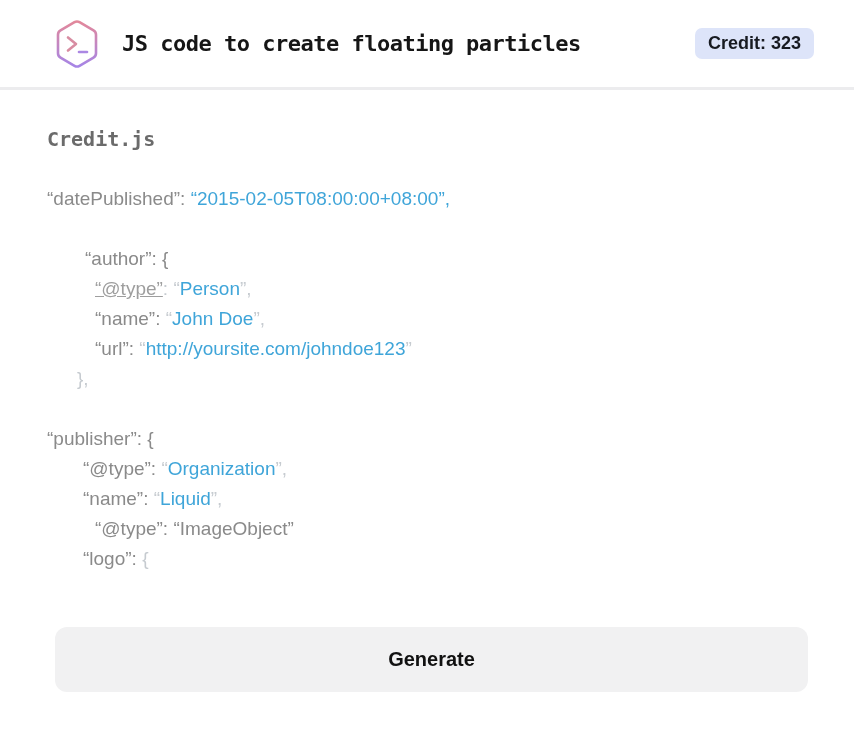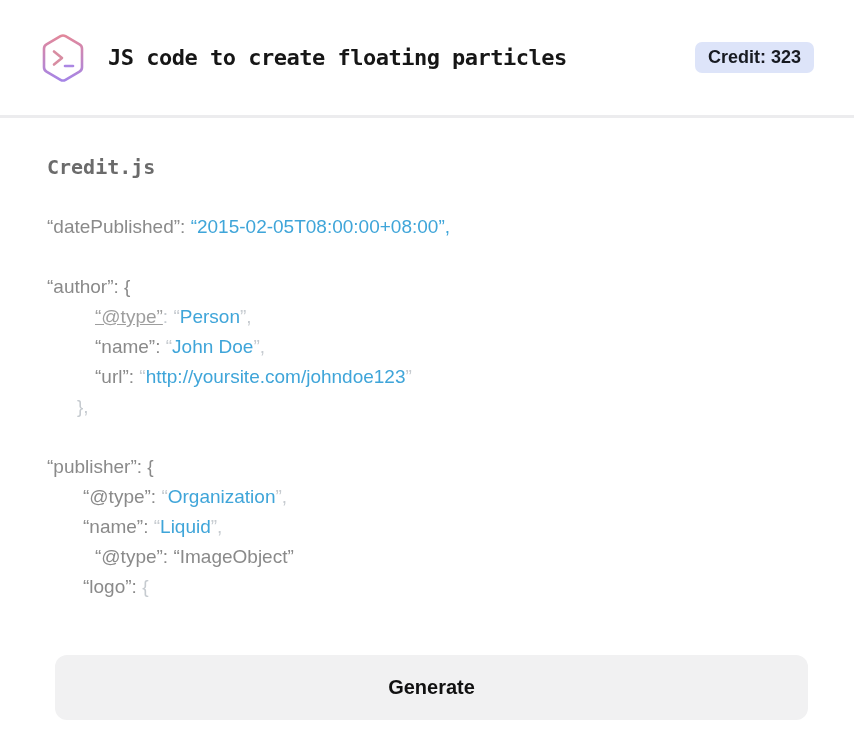--- a/index.html
+++ b/index.html
@@ -4,24 +4,24 @@
 <style>
   * { margin: 0; padding: 0; box-sizing: border-box; }
   html, body {
     width: 854px; height: 748px;
     background: #ffffff;
     font-family: "Liberation Sans", sans-serif;
     overflow: hidden;
   }
   
   .header {
-    height: 118px;
+    height: 90px;
     display: flex;
     align-items: center;
-    padding-left: 41px;
+    padding-left: 55px;
     padding-right: 40px;
     border-bottom: 3px solid #ececee;
     background: #ffffff;
   }
   .logo { width: 44px; height: 50px; flex: 0 0 auto; }
   .app-title {
     margin-left: 23px;
     font-family: "DejaVu Sans Mono", monospace;
     font-size: 22px;
     font-weight: bold;
@@ -95,21 +95,21 @@
   </svg>
   <div class="app-title">JS code to create floating particles</div>
   <div class="credit-badge">Credit: 323</div>
 </div>
 
 <div class="main">
   <div class="filename">Credit.js</div>
   <div class="code-block">
       <div class="code-line" style="padding-left: 0px;"><span class="tok-key">“datePublished”: </span><span class="tok-value">“2015-02-05T08:00:00+08:00”,</span></div>
       <div class="code-line" style="padding-left: 0px;">&nbsp;</div>
-      <div class="code-line" style="padding-left: 0px;"><span class="tok-key">“author”: {</span></div>
+      <div class="code-line" style="padding-left: 0px; margin-left: 38px;"><span class="tok-key">“author”: {</span></div>
       <div class="code-line" style="padding-left: 48px;"><span class="tok-key_light">“@type”</span><span class="tok-muted">: </span><span class="tok-muted">“</span><span class="tok-value">Person</span><span class="tok-muted">”,</span></div>
       <div class="code-line" style="padding-left: 48px;"><span class="tok-key">“name”: </span><span class="tok-muted">“</span><span class="tok-value">John Doe</span><span class="tok-muted">”,</span></div>
       <div class="code-line" style="padding-left: 48px;"><span class="tok-key">“url”: </span><span class="tok-muted">“</span><span class="tok-value">http://yoursite.com/johndoe123</span><span class="tok-muted">”</span></div>
       <div class="code-line" style="padding-left: 30px;"><span class="tok-muted">},</span></div>
       <div class="code-line" style="padding-left: 0px;">&nbsp;</div>
       <div class="code-line" style="padding-left: 0px;"><span class="tok-key">“publisher”: {</span></div>
       <div class="code-line" style="padding-left: 36px;"><span class="tok-key">“@type”: </span><span class="tok-muted">“</span><span class="tok-value">Organization</span><span class="tok-muted">”,</span></div>
       <div class="code-line" style="padding-left: 36px;"><span class="tok-key">“name”: </span><span class="tok-muted">“</span><span class="tok-value">Liquid</span><span class="tok-muted">”,</span></div>
       <div class="code-line" style="padding-left: 48px;"><span class="tok-key">“@type”: “ImageObject”</span></div>
       <div class="code-line" style="padding-left: 36px;"><span class="tok-key">“logo”: </span><span class="tok-muted">{</span></div>

